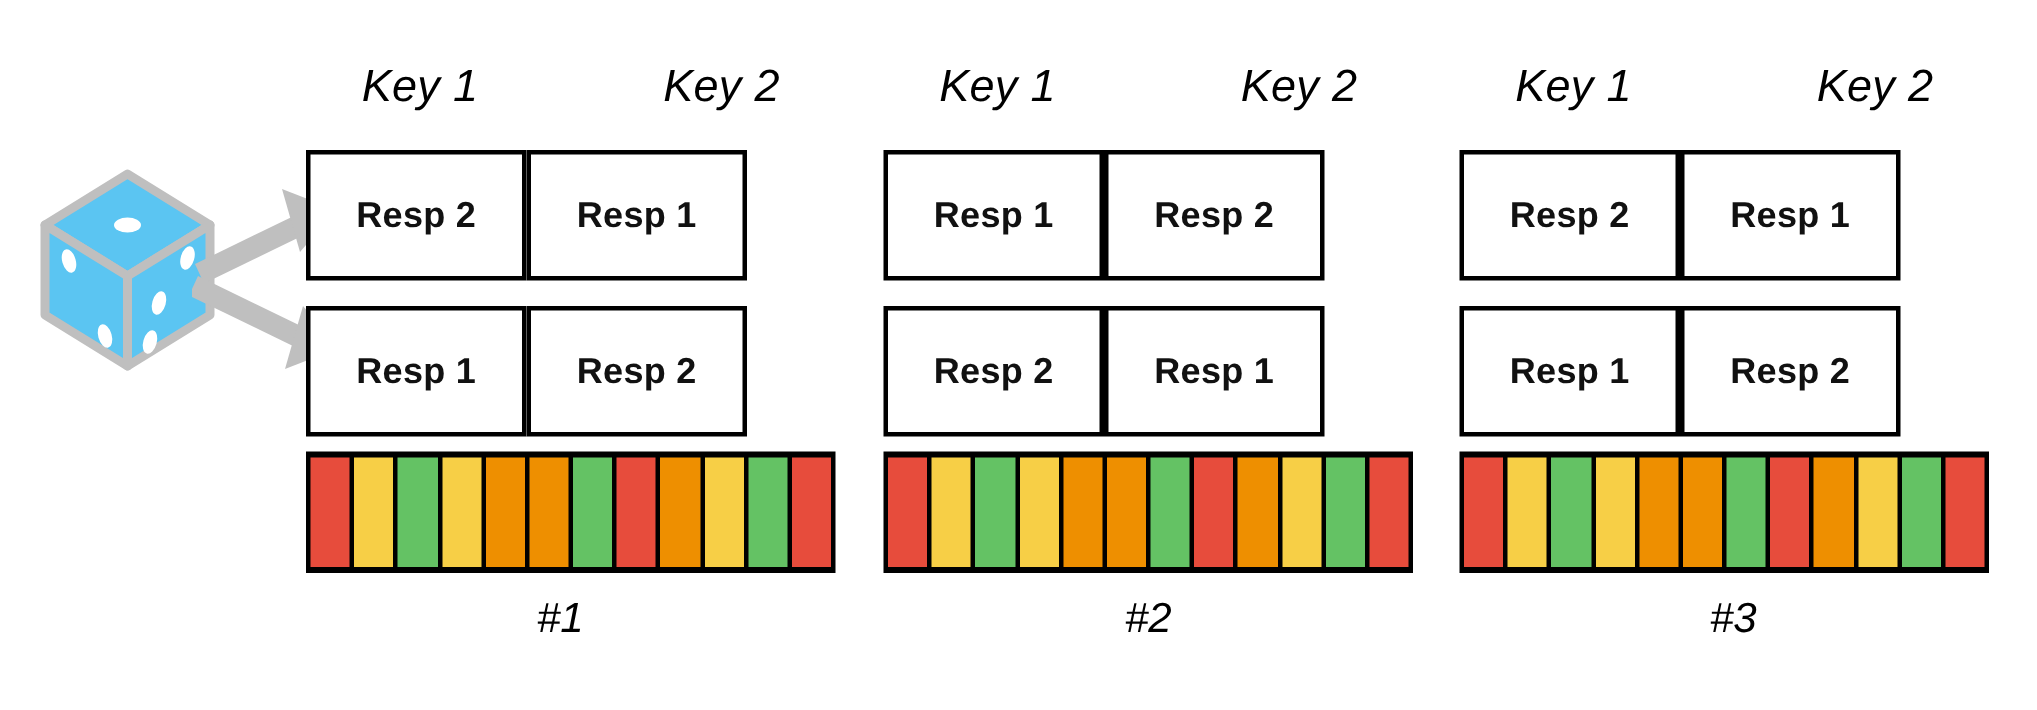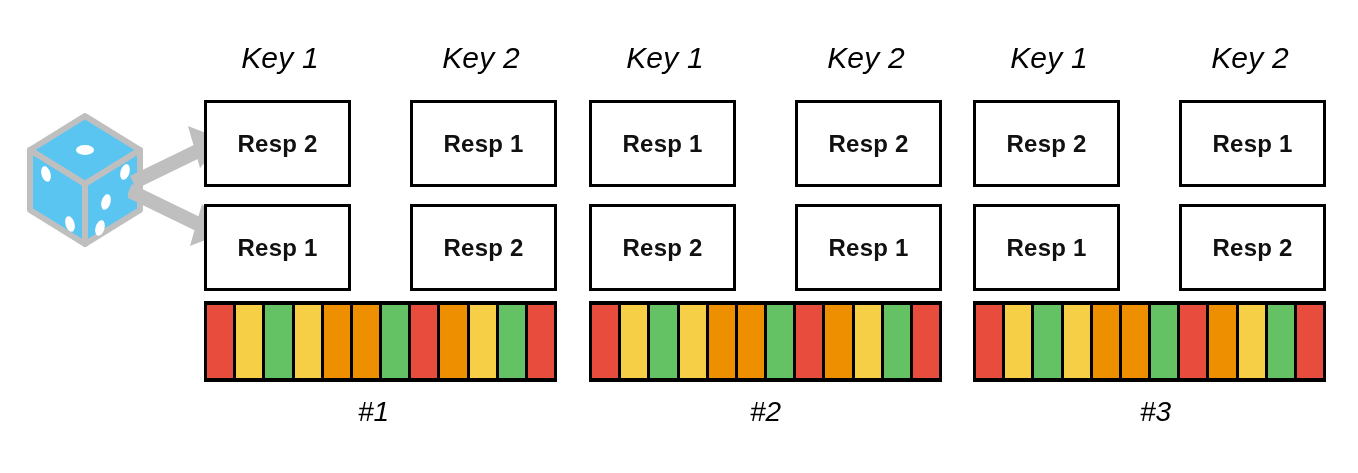--- a/index.html
+++ b/index.html
@@ -68,22 +68,20 @@
     line-height: 44px;
     letter-spacing: 0.2px;
   }
 
   .box-row {
     position: absolute;
     left: 0;
     width: 100%;
     height: 87px;
     display: flex;
-    justify-content: space-between;
-    gap: 28px;
   }
   .box-row.row-1 { top: 100px; }
   .box-row.row-2 { top: 204px; }
 
   .resp-box {
     width: 147px;
     height: 87px;
     box-sizing: border-box;
     border: 3px solid #000000;
     background: #ffffff;

